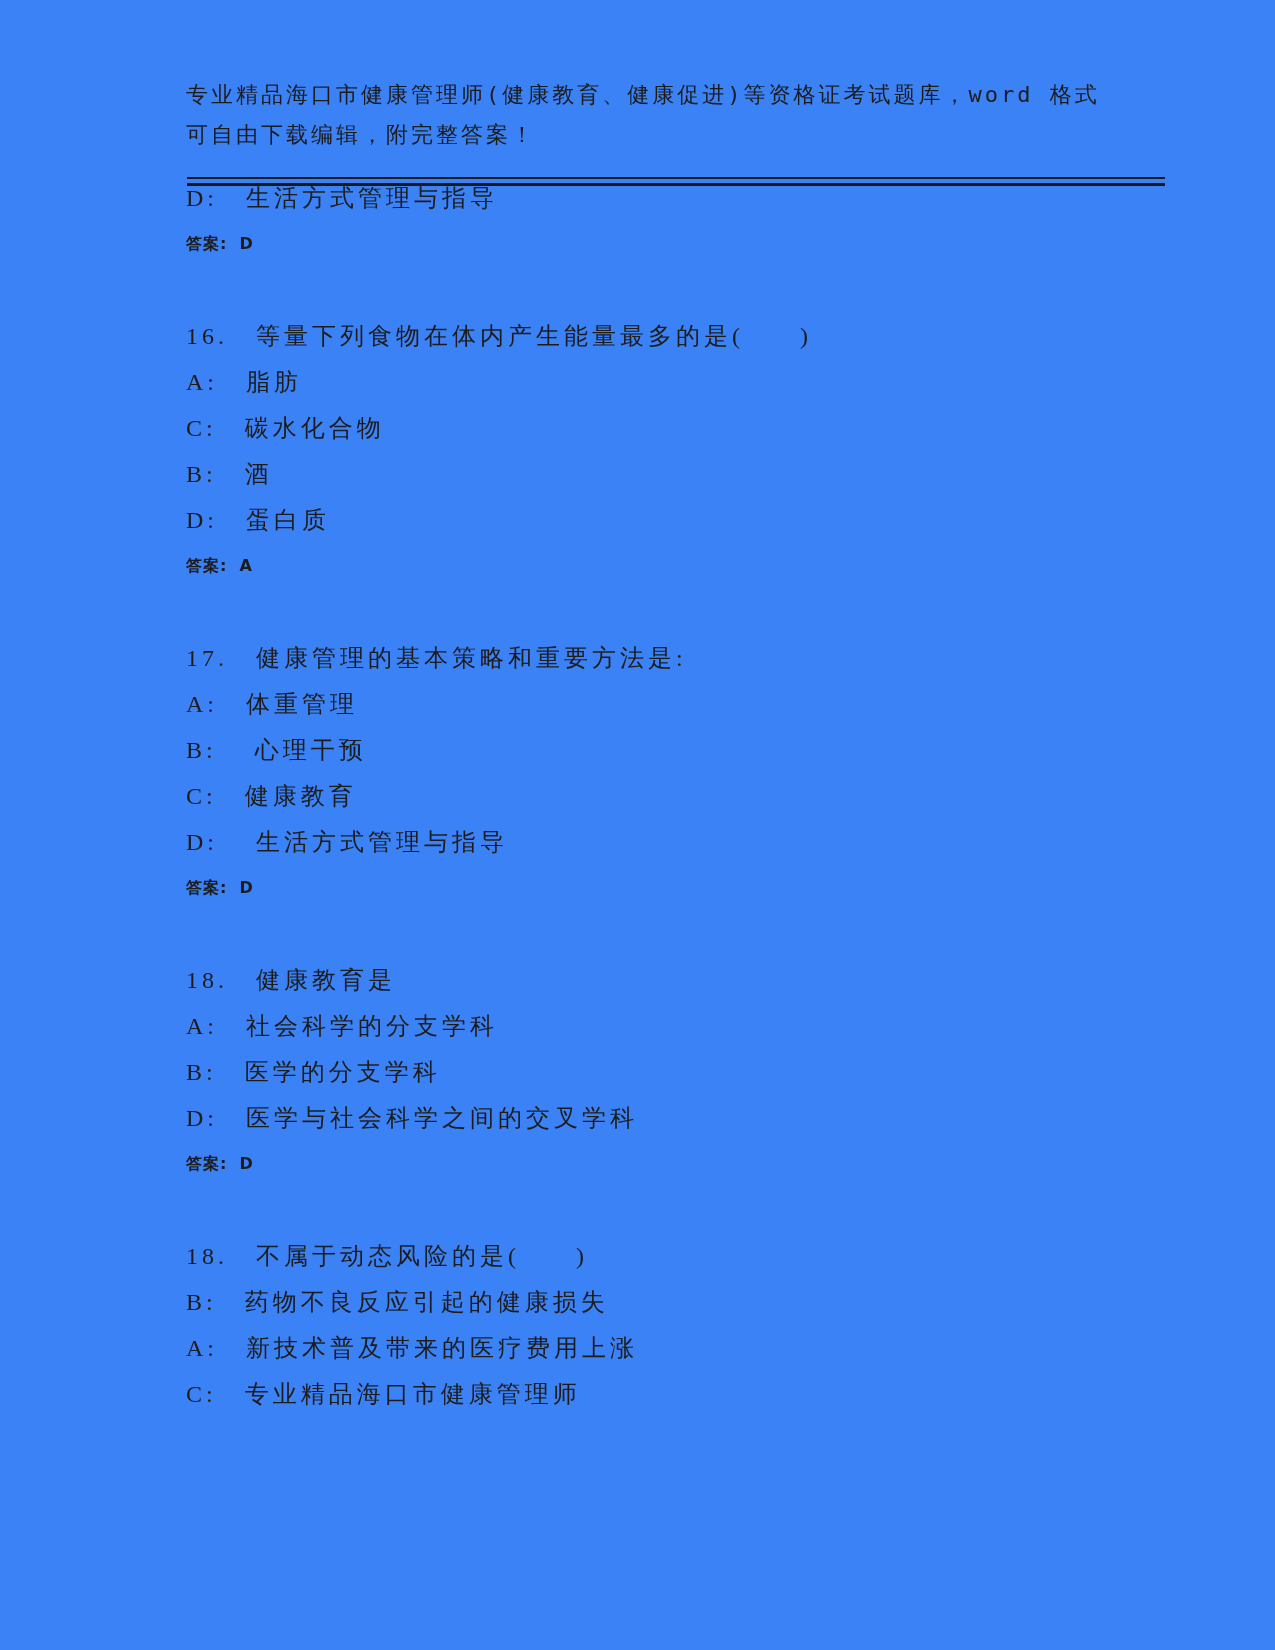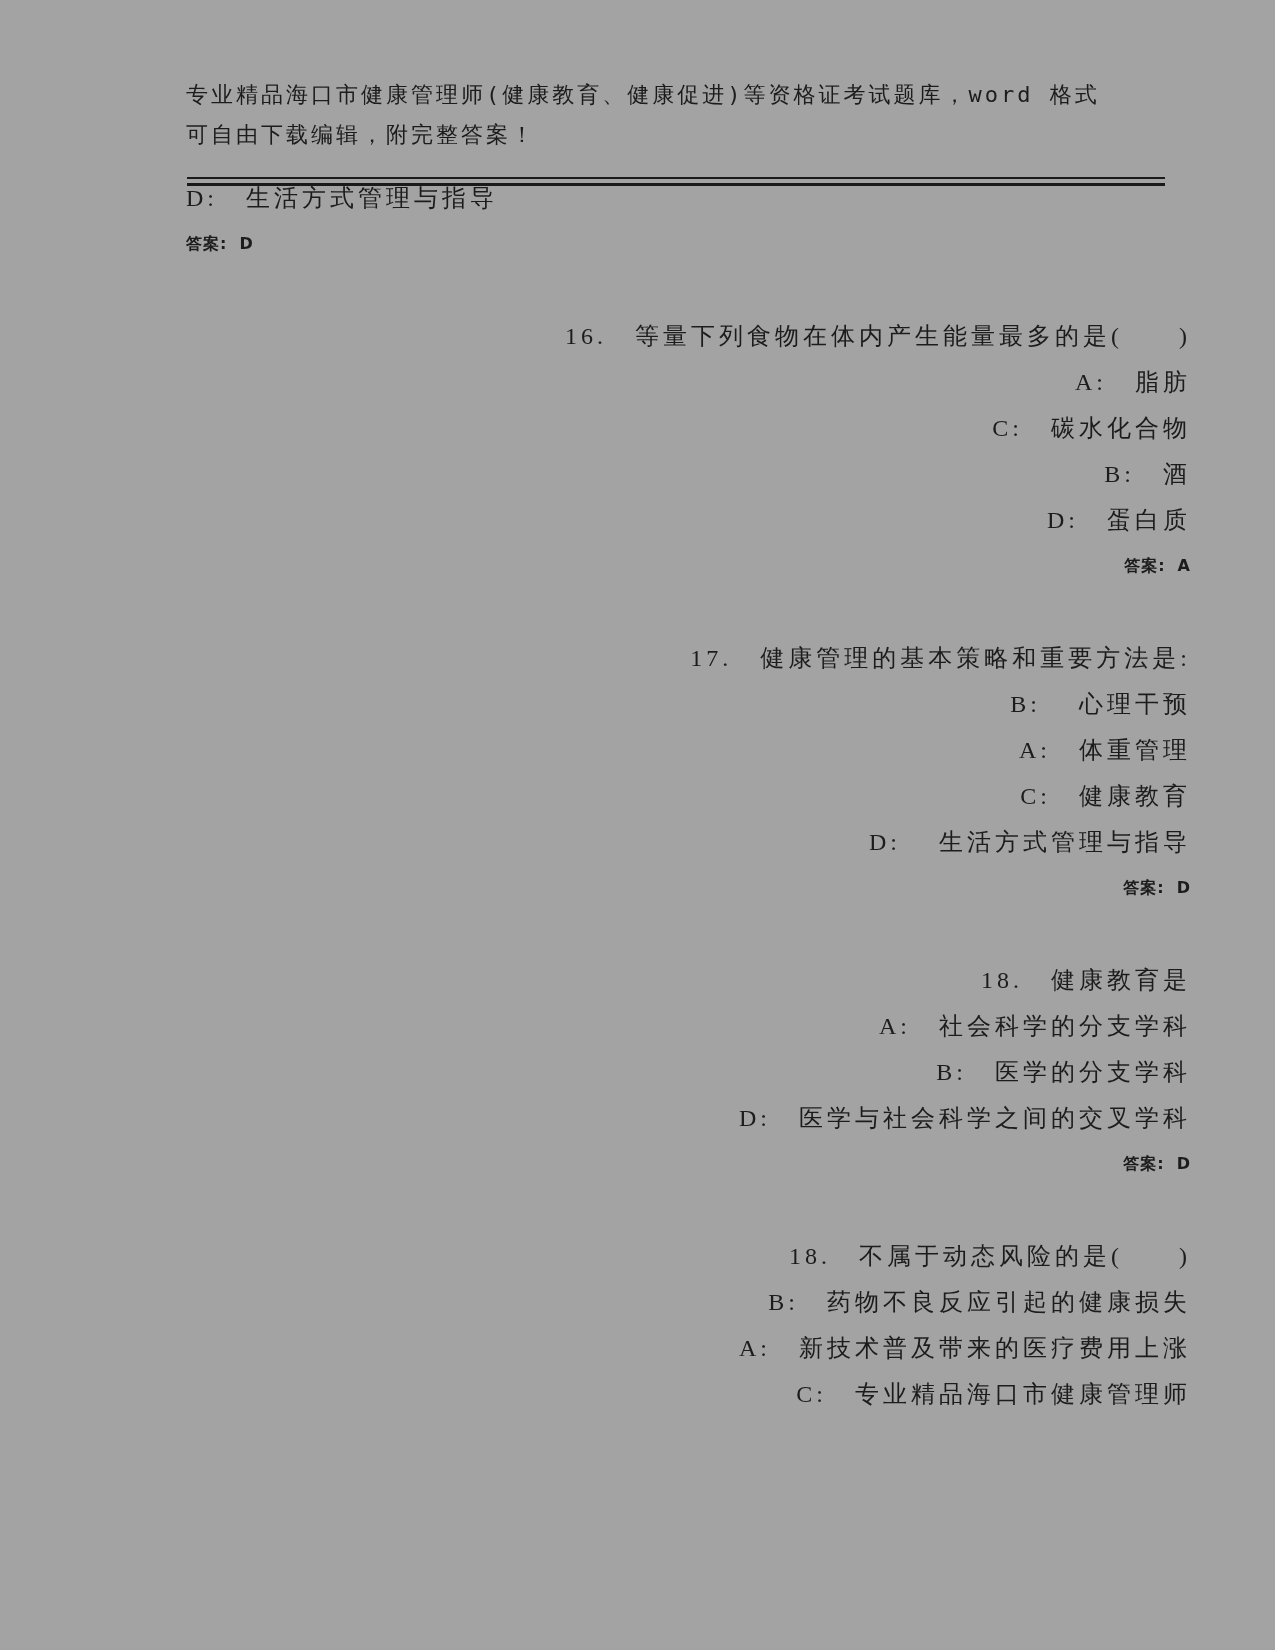--- a/index.html
+++ b/index.html
@@ -4,21 +4,21 @@
 <style>
   html, body {
     margin: 0;
     padding: 0;
     background: #ffffff;
   }
   .page {
     position: relative;
     width: 1275px;
     height: 1650px;
-    background: #a3a3a3;
+    background: #3b82f6;
     overflow: hidden;
     color: #1c1c1c;
   }
   .header {
     position: absolute;
     left: 186px;
     top: 75px;
     width: 985px;
     font-family: "DejaVu Sans Mono", "DejaVu Sans", monospace;
     font-size: 22px;
@@ -46,21 +46,20 @@
     letter-spacing: 4px;
     color: #1c1c1c;
   }
   .content p {
     margin: 0;
     padding: 0;
     white-space: pre-wrap;
   }
   .qblock {
     margin-top: 46px;
-    text-align: right;
   }
   .answer {
     font-family: "DejaVu Sans", "Liberation Sans", sans-serif;
     font-weight: 700;
     font-size: 16px;
     letter-spacing: 1px;
   }
   .answer-letter {
     margin-left: 12px;
   }
@@ -86,22 +85,22 @@
       <p>16.　等量下列食物在体内产生能量最多的是(　　)</p>
       <p>A:　脂肪</p>
       <p>C:　碳水化合物</p>
       <p>B:　酒</p>
       <p>D:　蛋白质</p>
       <p class="answer"><span>答案:</span><span class="answer-letter">A</span></p>
     </div>
 
     <div class="qblock">
       <p>17.　健康管理的基本策略和重要方法是:</p>
+      <p>A:　体重管理</p>
       <p>B:　 心理干预</p>
-      <p>A:　体重管理</p>
       <p>C:　健康教育</p>
       <p>D:　 生活方式管理与指导</p>
       <p class="answer"><span>答案:</span><span class="answer-letter">D</span></p>
     </div>
 
     <div class="qblock">
       <p>18.　健康教育是</p>
       <p>A:　社会科学的分支学科</p>
       <p>B:　医学的分支学科</p>
       <p>D:　医学与社会科学之间的交叉学科</p>

